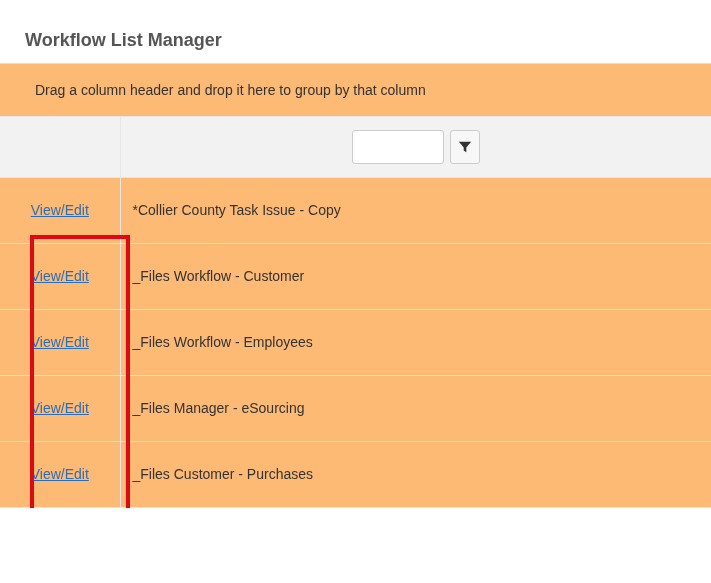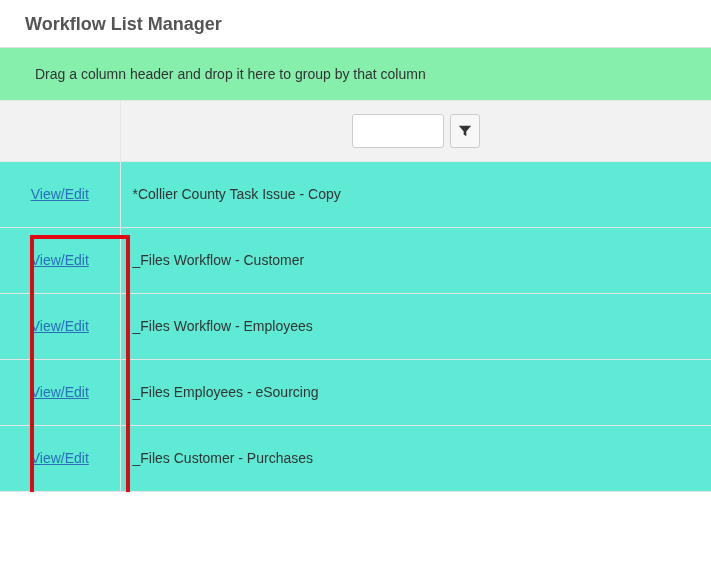--- a/index.html
+++ b/index.html
@@ -3,33 +3,33 @@
   <meta charset="utf-8">
   <style>
     * { box-sizing: border-box; margin: 0; padding: 0; }
     body {
       font-family: Arial, Helvetica, sans-serif;
       background: #ffffff;
       color: #333;
       width: 711px;
     }
     .page-header {
-      padding: 14px 20px 12px 25px;
+      padding: 30px 20px 12px 25px;
       border-bottom: 1px solid #e0e0e0;
     }
     .page-header h2 {
       font-size: 18px;
       font-weight: bold;
       color: #555;
     }
     .grid-container {
       padding: 0;
     }
     .group-panel {
-      background: #86efac;
+      background: #fdba74;
       padding: 18px 20px 18px 35px;
       color: #333;
       font-size: 14px;
       border-bottom: 1px solid #e6e6e6;
     }
     table.grid {
       width: 100%;
       border-collapse: collapse;
       table-layout: fixed;
     }
@@ -73,21 +73,21 @@
       border: 1px solid #ccc;
       border-radius: 3px;
       background: #f7f7f7;
       display: inline-flex;
       align-items: center;
       justify-content: center;
       cursor: pointer;
     }
     .filter-btn svg { width: 14px; height: 14px; fill: #333; }
     tbody td {
-      background: #5eead4;
+      background: #fdba74;
       padding: 0 12px;
       height: 66px;
       vertical-align: middle;
       font-size: 14px;
       color: #333;
     }
     td.action-cell {
       text-align: center;
       position: relative;
     }
@@ -157,21 +157,21 @@
         <tr>
           <td class="action-cell">
             <a href="#" class="view-edit">View/Edit</a>
           </td>
           <td>_Files Workflow - Employees</td>
         </tr>
         <tr>
           <td class="action-cell">
             <a href="#" class="view-edit">View/Edit</a>
           </td>
-          <td>_Files Employees - eSourcing</td>
+          <td>_Files Manager - eSourcing</td>
         </tr>
         <tr>
           <td class="action-cell">
             <a href="#" class="view-edit">View/Edit</a>
           </td>
           <td>_Files Customer - Purchases</td>
         </tr>
       </tbody>
     </table>
   </div>

